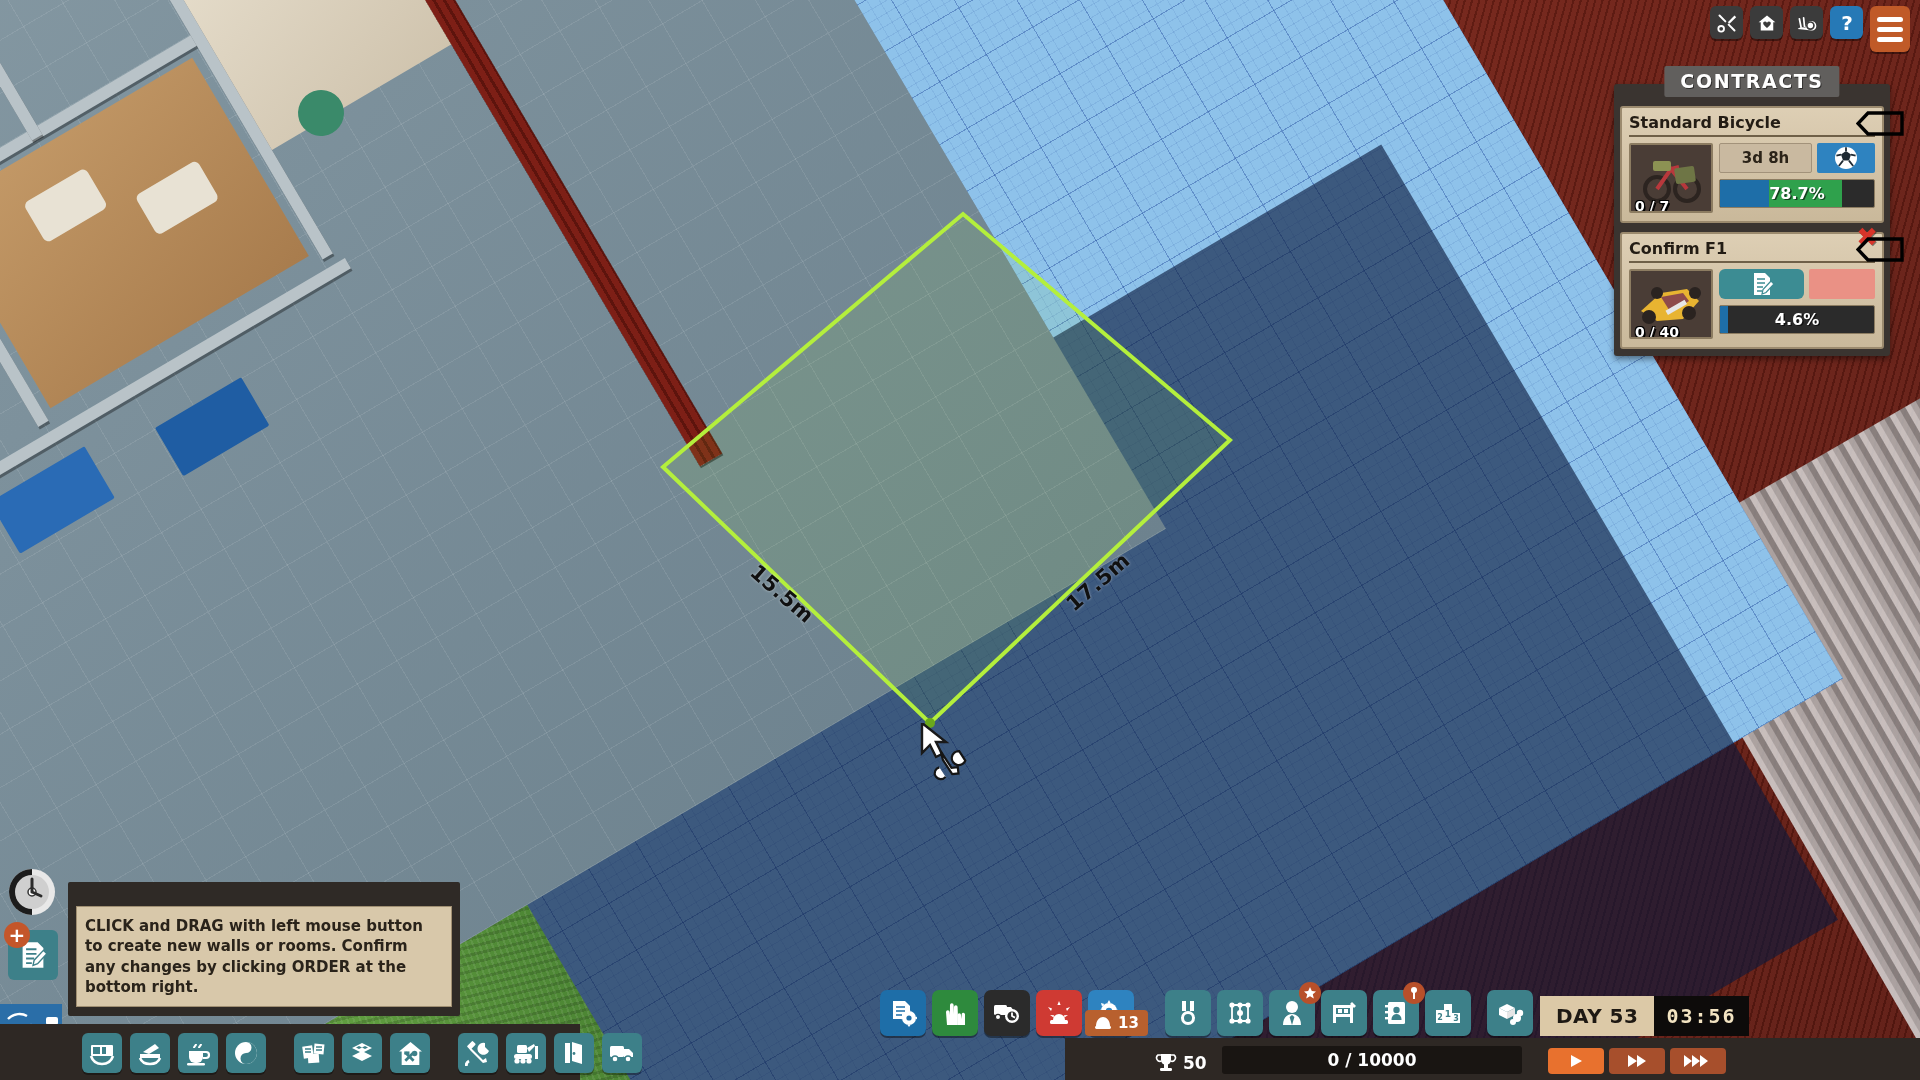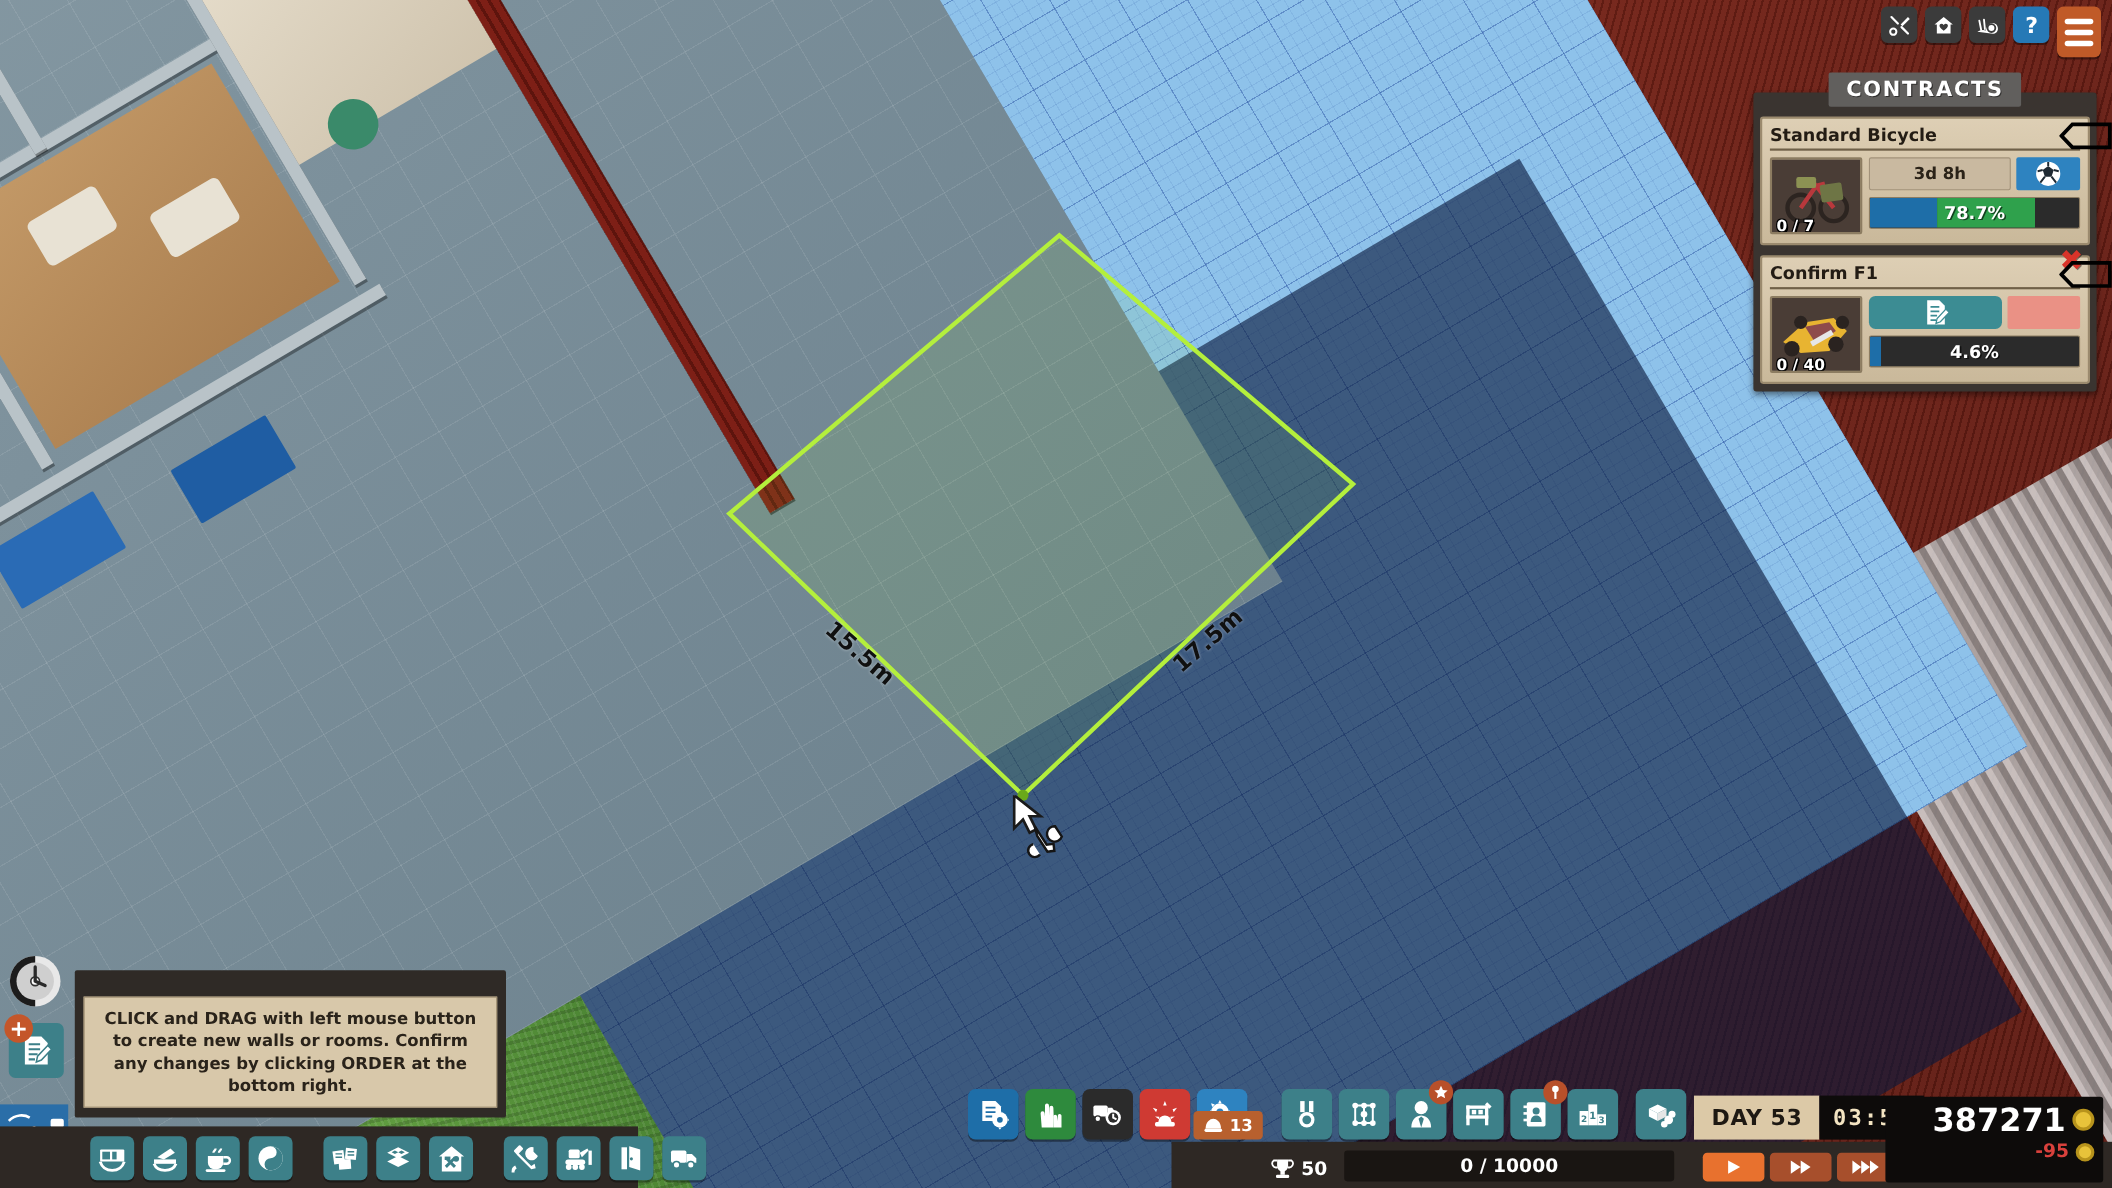--- a/index.html
+++ b/index.html
@@ -71,21 +71,21 @@
   .topright{position:absolute;right:10px;top:6px;display:flex;align-items:flex-start;gap:7px;}
   .tbtn{width:33px;height:33px;border-radius:6px;background:#3b3b3b;
     display:flex;align-items:center;justify-content:center;box-shadow:0 2px 0 rgba(0,0,0,.4);}
   .tbtn.blue{background:#2679b6;}
   .burger{width:40px;height:46px;border-radius:6px;background:#c05a28;
     display:flex;flex-direction:column;justify-content:center;align-items:center;gap:5px;
     box-shadow:0 2px 0 rgba(0,0,0,.4);}
   .burger i{display:block;width:26px;height:5px;border-radius:3px;background:#fff;}
 
   
-  .contracts{position:absolute;right:14px;top:84px;width:312px;}
+  .contracts{position:absolute;right:30px;top:84px;width:276px;}
   .ctitle{position:absolute;left:50%;transform:translateX(-50%);top:-18px;
     background:#615f5d;color:#fff;font-family:"DejaVu Sans",sans-serif;font-weight:700;
     font-size:19px;letter-spacing:1.6px;padding:4px 16px 5px;border-radius:2px;z-index:3;
     text-shadow:1px 1px 0 rgba(0,0,0,.5);}
   .cbody{background:#3a3430;border-radius:3px;padding:22px 6px 7px;box-shadow:0 3px 6px rgba(0,0,0,.45);}
   .card{position:relative;background:#d6c4a4;border:2px solid #9b8a6e;border-radius:3px;
     padding:5px 7px 8px;margin-bottom:9px;
     background-image:linear-gradient(180deg,rgba(255,255,255,.18),rgba(0,0,0,.06));}
   .card:last-child{margin-bottom:0;}
   .cname{font-family:"DejaVu Sans",sans-serif;font-weight:700;font-size:16px;color:#231c14;
@@ -116,21 +116,21 @@
     line-height:1;text-shadow:1px 1px 0 rgba(0,0,0,.45);font-family:"DejaVu Sans",sans-serif;}
 
   
   .tip{position:absolute;left:68px;top:882px;width:392px;}
   .tiphead{position:absolute;left:94px;top:-16px;background:#666460;color:#fff;
     font-family:"DejaVu Sans",sans-serif;font-weight:700;font-size:21px;letter-spacing:1.4px;
     padding:4px 14px 5px;z-index:3;text-shadow:1.5px 1.5px 0 rgba(0,0,0,.55);white-space:nowrap;}
   .tipbody{background:#2f2a26;padding:24px 8px 9px;border-radius:2px;}
   .tiptext{background:#d8c8aa;border:1px solid #a08f72;color:#2a231a;
     font-family:"DejaVu Sans",sans-serif;font-weight:700;font-size:15px;line-height:1.35;
-    text-align:center;padding:9px 8px;}
+    text-align:left;padding:9px 8px;}
 
   
   .botstrip{position:absolute;left:0;bottom:0;width:580px;height:56px;background:#2e2824;}
   .btools{position:absolute;left:82px;bottom:7px;display:flex;align-items:center;gap:8px;}
   .sq{width:40px;height:40px;border-radius:6px;background:#3d8089;display:flex;
     align-items:center;justify-content:center;box-shadow:0 2px 0 rgba(0,0,0,.35);}
   .gap{width:12px;}
   .cube{position:absolute;left:0;bottom:0;width:62px;height:76px;background:#2a6ea8;
     display:flex;align-items:center;justify-content:center;}
   .clockbox{position:absolute;left:6px;bottom:162px;width:52px;height:52px;}
@@ -656,24 +656,14 @@
         <path d="M3 2 L12 8 L3 14 Z M12 2 L21 8 L12 14 Z" fill="#fff"></path>
       </svg>
     </div>
     <div class="spd">
       <svg width="30" height="16" viewBox="0 0 30 16">
         <path d="M1 2 L9 8 L1 14 Z M9 2 L17 8 L9 14 Z M17 2 L25 8 L17 14 Z" fill="#fff"></path>
       </svg>
     </div>
   </div>
 
-  <div class="money">
-    <div class="mtop">
-      <span>387271</span>
-      <span class="coin"></span>
-    </div>
-    <div class="mbot">
-      <span>-95</span>
-      <span class="coin sm"></span>
-    </div>
-  </div>
 
 </div>
 
 </body></html>

